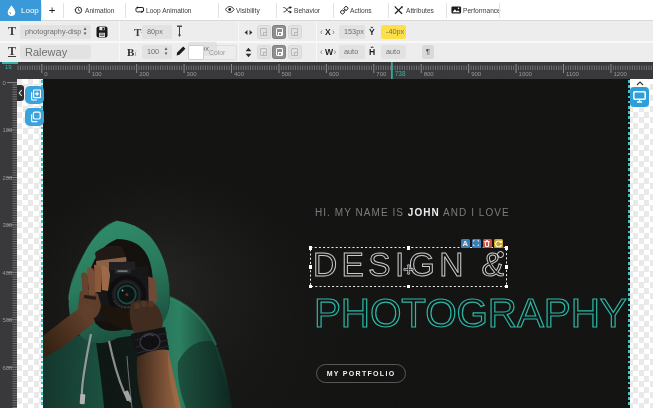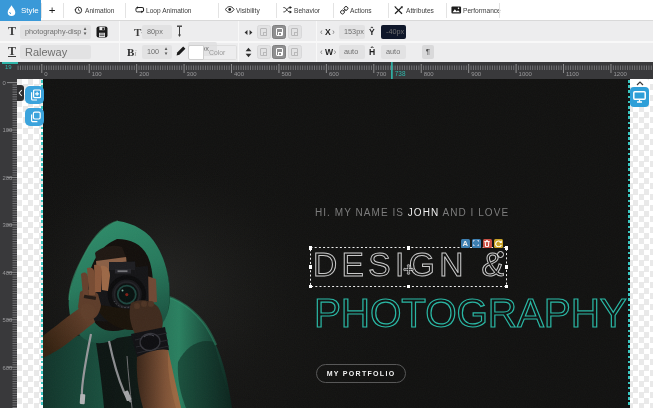--- a/index.html
+++ b/index.html
@@ -109,21 +109,21 @@
 <path d="M168 350 L181 408 L176 408 C170 388 167 368 168 350 Z" fill="#a8734a" opacity="0.45"></path>
 
 <path d="M91 334 C87 354 83 374 82 390 C81.6 397 82 401 83 403" stroke="#96979a" stroke-width="2.2" fill="none"></path>
 <path d="M109 341 C113 360 118 378 124 392 C127 397 129 400 131 402" stroke="#8b8c8f" stroke-width="2.2" fill="none"></path>
 <rect x="80" y="394" width="5" height="10" rx="1" fill="#b2b3b5" transform="rotate(4 82 399)"></rect>
 <rect x="125" y="391" width="5" height="10" rx="1" fill="#a3a4a6" transform="rotate(-22 127 396)"></rect>
 <rect x="43" y="79" width="587" height="329" filter="url(#grain)" opacity="0.035"></rect>
 </svg>
 <div style="position:absolute;left:41.2px;top:80px;width:1.7px;height:328px;background:repeating-linear-gradient(180deg,#38c6c0 0 2.6px,transparent 2.6px 5.2px)"></div>
 <div style="position:absolute;left:628.2px;top:80px;width:1.7px;height:328px;background:repeating-linear-gradient(180deg,#38c6c0 0 2.6px,transparent 2.6px 5.2px)"></div>
-<div style="position:absolute;left:315px;top:207px;font-size:10px;letter-spacing:1.05px;color:#7d7d7d;white-space:nowrap">HI. MY NAME IS <span style="color:#ededed;font-weight:normal">JOHN</span> AND I LOVE</div>
+<div style="position:absolute;left:315px;top:207px;font-size:10px;letter-spacing:1.05px;color:#7d7d7d;white-space:nowrap">HI. MY NAME IS <span style="color:#ededed;font-weight:bold">JOHN</span> AND I LOVE</div>
 <div style="position:absolute;left:313px;top:246px;font-size:33.5px;letter-spacing:4.4px;color:transparent;-webkit-text-stroke:1px #c9c9c9;white-space:nowrap">DESIGN &amp;</div>
 <div style="position:absolute;left:314px;top:290px;font-size:40.5px;letter-spacing:-0.15px;color:transparent;-webkit-text-stroke:1.2px #2ab7a4;white-space:nowrap">PHOTOGRAPHY</div>
 <div style="position:absolute;left:316px;top:363.5px;width:90px;height:19.5px;border:1px solid #585858;border-radius:10px;box-sizing:border-box;text-align:center;line-height:18px;font-size:7px;font-weight:bold;letter-spacing:1.3px;color:#f0f0f0">MY PORTFOLIO</div>
 <svg width="198" height="41" viewBox="0 0 198 41" style="position:absolute;left:309.5px;top:246.5px">
     <rect x="0.5" y="0.5" width="196" height="39" fill="none" stroke="#ededed" stroke-width="1" stroke-dasharray="2,2.2"></rect>
   </svg>
 <div style="position:absolute;left:308.5px;top:246px;width:3.6px;height:3.6px;background:#fff"></div>
 <div style="position:absolute;left:308.5px;top:265px;width:3.6px;height:3.6px;background:#fff"></div>
 <div style="position:absolute;left:308.5px;top:284.5px;width:3.6px;height:3.6px;background:#fff"></div>
 <div style="position:absolute;left:406.5px;top:246px;width:3.6px;height:3.6px;background:#fff"></div>
@@ -618,21 +618,21 @@
 <path d="M6.5 8.4 V10.6 M4 11 h5" stroke="#fff" stroke-width="1.3"></path>
   </svg>
 <div style="position:absolute;left:0;top:0;width:653px;height:21px;background:#fff;border-bottom:1px solid #d9d9d9;box-sizing:border-box"></div>
 <div style="position:absolute;left:0px;top:0;width:41px;height:21px;background:#3a99d8"></div>
 <div style="position:absolute;left:7px;top:5px">
     <svg width="9" height="11" viewBox="0 0 9 11">
       <path d="M4.5 0.3 C5.8 2.6 8.3 5.2 8.3 7.2 A3.8 3.8 0 0 1 0.7 7.2 C0.7 5.2 3.2 2.6 4.5 0.3 Z" fill="#fff"></path>
       <path d="M2.7 7.0 a1.9 1.9 0 0 0 1.3 1.9" stroke="#3a99d8" stroke-width="0.9" fill="none"></path>
     </svg>
   </div>
-<div style="position:absolute;left:21px;top:0;height:21px;line-height:21px;font-size:8px;color:#fff">Style</div>
+<div style="position:absolute;left:21px;top:0;height:21px;line-height:21px;font-size:8px;color:#fff">Loop</div>
 <div style="position:absolute;left:41px;top:3px;width:1px;height:15px;background:#e3e3e3"></div>
 <div style="position:absolute;left:41px;top:0;width:22px;height:21px;text-align:center;line-height:20px;font-size:11.5px;color:#1a1a1a">+</div>
 <div style="position:absolute;left:63px;top:3px;width:1px;height:15px;background:#e3e3e3"></div>
 <div style="position:absolute;left:74px;top:6px">
     <svg width="8.5" height="8.5" viewBox="0 0 10 10">
       <circle cx="5.3" cy="5" r="3.7" fill="none" stroke="#1d1d1d" stroke-width="1.1"></circle>
       <path d="M5.3 2.8 V5 l1.8 1" stroke="#1d1d1d" stroke-width="0.9" fill="none"></path>
       <path d="M1.6 3.4 l-1.2 1.4 1.8 0.4 Z" fill="#1d1d1d"></path>
     </svg>
   </div>
@@ -752,19 +752,19 @@
 <div style="position:absolute;left:275.5px;top:48.2px;width:7px;height:7.5px;border:1.2px solid #ffffff;box-sizing:border-box;border-radius:1px"></div>
 <div style="position:absolute;left:277.8px;top:51.5px;width:4.5px;height:4.5px;background:#8f8f90;border:1.2px solid #ffffff;box-sizing:border-box"></div>
 <div style="position:absolute;left:288px;top:45px;width:13.5px;height:14px;background:#e2e2e3;border-radius:2.5px;border:1px solid #d8d8d9;box-sizing:border-box"></div>
 <div style="position:absolute;left:291.2px;top:48.2px;width:7px;height:7.5px;border:1.2px solid #b9b9ba;box-sizing:border-box;border-radius:1px"></div>
 <div style="position:absolute;left:293.5px;top:51.5px;width:4.5px;height:4.5px;background:#e2e2e3;border:1.2px solid #b9b9ba;box-sizing:border-box"></div>
 <div style="position:absolute;left:320px;top:27px;font-size:8.4px;color:#777">‹</div>
 <div style="position:absolute;left:325px;top:27px;font-size:8.6px;font-weight:bold;color:#1e1e1e">X</div>
 <div style="position:absolute;left:332px;top:27px;font-size:8.4px;color:#777">›</div>
 <div style="position:absolute;left:339px;top:25px;width:26px;height:14px;background:#e2e2e3;border-radius:2px;font-size:7.3px;color:#6f6f6f;line-height:14px;padding-left:5px;box-sizing:border-box;white-space:nowrap">153px</div>
 <div style="position:absolute;left:369px;top:27px;font-size:8.6px;font-weight:bold;color:#1e1e1e">Ŷ</div>
-<div style="position:absolute;left:381px;top:25px;width:25px;height:14px;background:#0f172a;border-radius:2px;font-size:7.3px;color:#6f6f6f;line-height:14px;padding-left:5px;box-sizing:border-box;white-space:nowrap">-40px</div>
+<div style="position:absolute;left:381px;top:25px;width:25px;height:14px;background:#fde047;border-radius:2px;font-size:7.3px;color:#6f6f6f;line-height:14px;padding-left:5px;box-sizing:border-box;white-space:nowrap">-40px</div>
 <div style="position:absolute;left:320px;top:47px;font-size:8.4px;color:#777">‹</div>
 <div style="position:absolute;left:325px;top:47px;font-size:8.6px;font-weight:bold;color:#1e1e1e">W</div>
 <div style="position:absolute;left:333.5px;top:47px;font-size:8.4px;color:#777">›</div>
 <div style="position:absolute;left:339px;top:45px;width:26px;height:14px;background:#e2e2e3;border-radius:2px;font-size:7.3px;color:#6f6f6f;line-height:14px;padding-left:5px;box-sizing:border-box;white-space:nowrap">auto</div>
 <div style="position:absolute;left:369px;top:47px;font-size:8.6px;font-weight:bold;color:#1e1e1e">Ĥ</div>
 <div style="position:absolute;left:381px;top:45px;width:25px;height:14px;background:#e2e2e3;border-radius:2px;font-size:7.3px;color:#6f6f6f;line-height:14px;padding-left:5px;box-sizing:border-box;white-space:nowrap">auto</div>
 <div style="position:absolute;left:422px;top:45px;width:12px;height:14px;background:#d9d9da;border-radius:2px;text-align:center;line-height:14px;font-size:8px;color:#4a4a4a">¶</div>
 </body></html>

